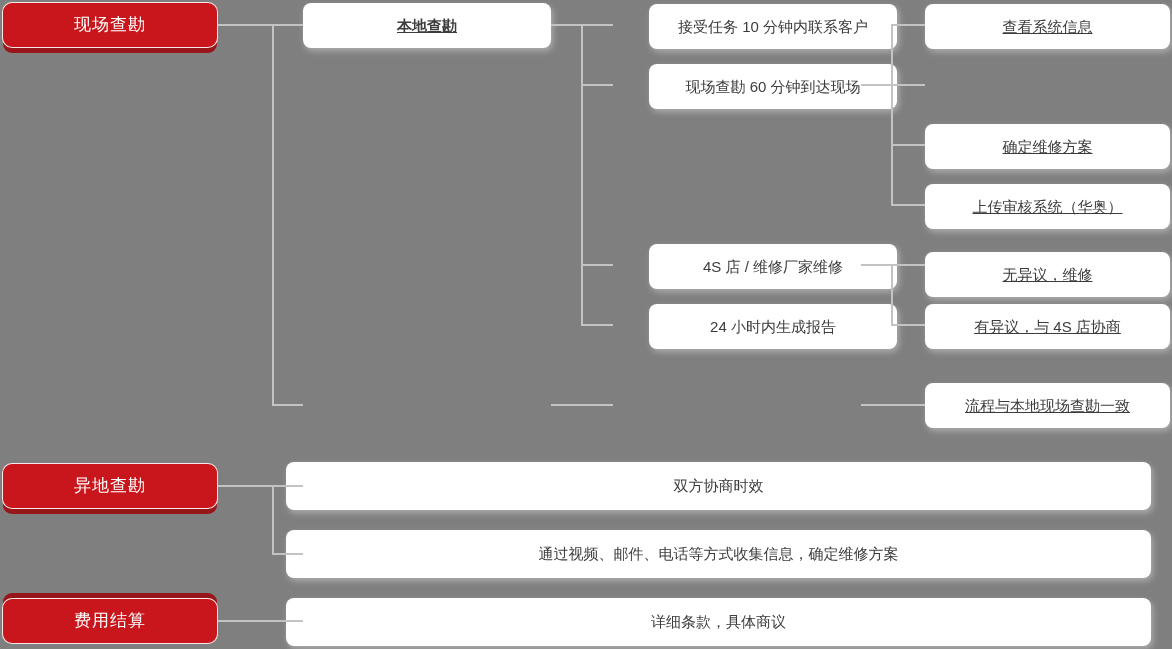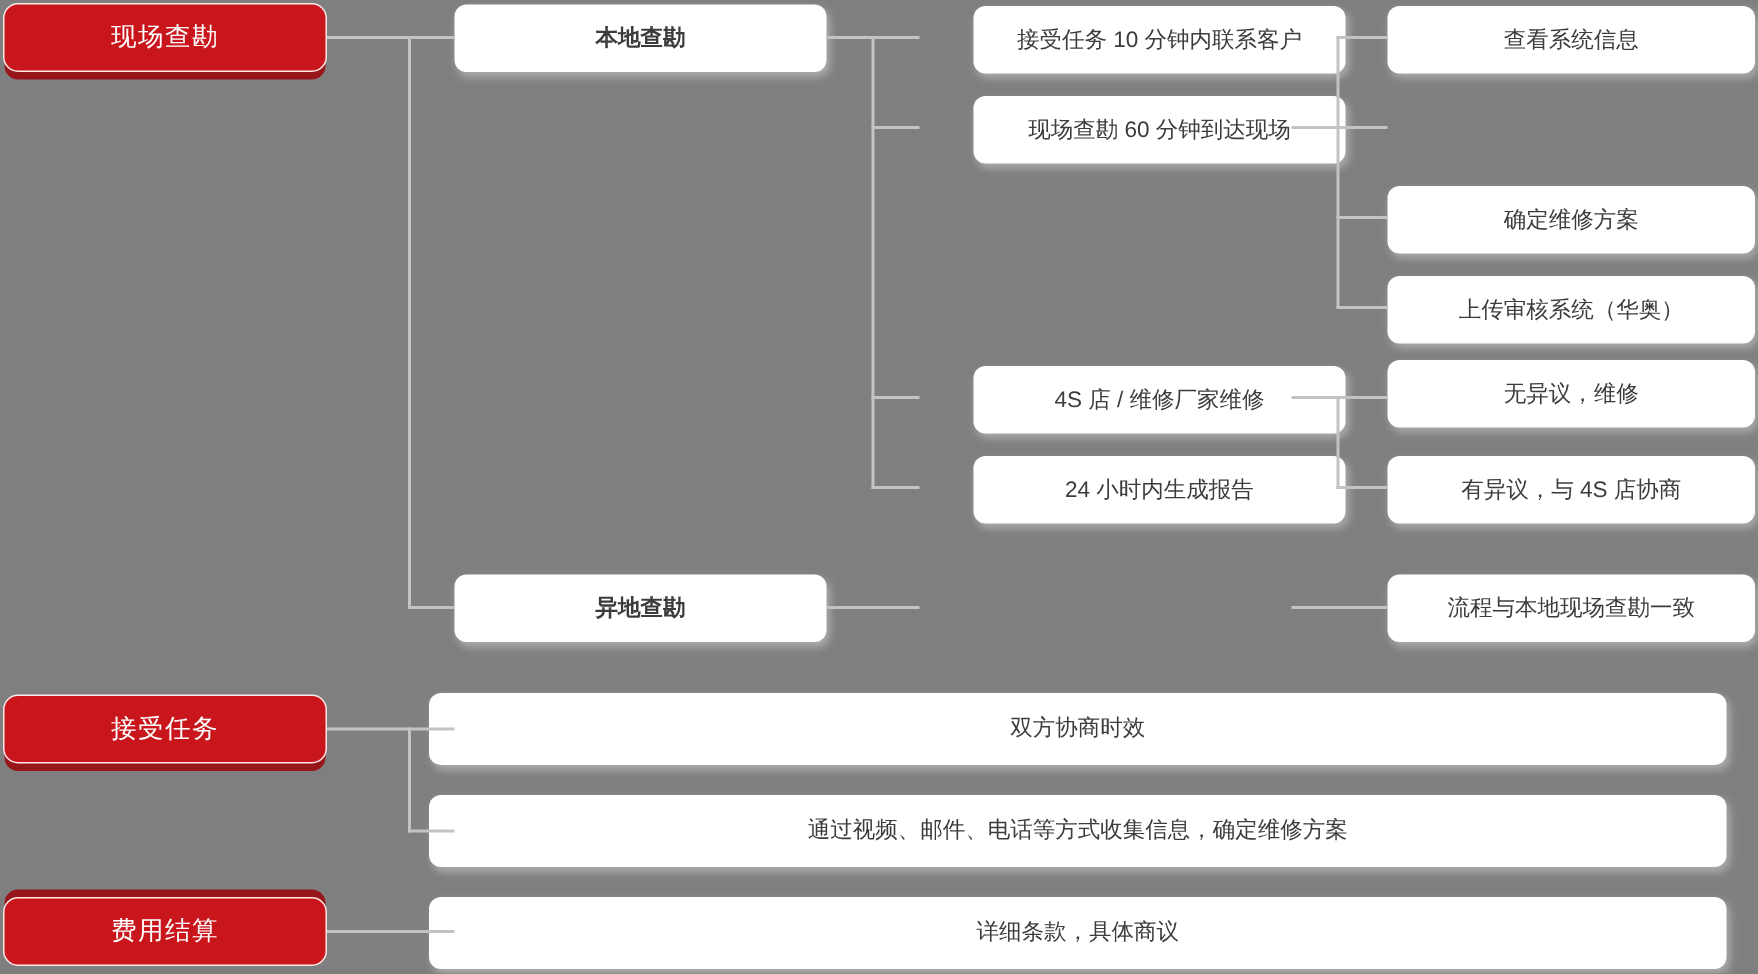--- a/index.html
+++ b/index.html
@@ -43,52 +43,51 @@
     background:var(--accent-red);
     color:var(--red-text);
     font-size:17px;
     letter-spacing:1px;
     border:1.5px solid rgba(255,255,255,0.9);
     border-radius:10px;
   }
   .node.red.shadow-down{box-shadow:0 6px 0 -1px var(--accent-red-dark);}
   .node.red.shadow-up{box-shadow:0 -6px 0 -1px var(--accent-red-dark);text-align:right;}
   .node.bold{font-weight:bold;}
-  .col1{left:303px;width:248px;height:45px;}
+  .col1{left:303px;width:248px;height:45px;text-decoration:underline;}
   .col2{left:613px;width:248px;height:45px;margin-left:36px;}
-  .col3{left:925px;width:245px;height:45px;}
+  .col3{left:925px;width:245px;height:45px;text-decoration:underline;}
   .wide{left:286px;width:865px;height:48px;font-family:Liberation Serif, serif;}
   .line{
     position:absolute;
     background:var(--connector);
   }
   .line.h{height:2px;}
   .line.v{width:2px;}
 </style>
 </head>
 <body>
 
 <div class="canvas">
 
   <div class="node red shadow-down" style="top:2px">现场查勘</div>
-  <div class="node red shadow-down" style="top:463px">接受任务</div>
+  <div class="node red shadow-down" style="top:463px">异地查勘</div>
   <div class="node red shadow-up" style="top:598px">费用结算</div>
 
   <div class="node col1 bold" style="top:3px">本地查勘</div>
-  <div class="node col1 bold" style="top:383px">异地查勘</div>
 
   <div class="node col2" style="top:4px">接受任务 10 分钟内联系客户</div>
   <div class="node col2" style="top:64px">现场查勘 60 分钟到达现场</div>
   <div class="node col2" style="top:244px">4S 店 / 维修厂家维修</div>
   <div class="node col2" style="top:304px">24 小时内生成报告</div>
 
   <div class="node col3" style="top:4px">查看系统信息</div>
   <div class="node col3" style="top:124px">确定维修方案</div>
   <div class="node col3" style="top:184px">上传审核系统（华奥）</div>
-  <div class="node col3" style="top:240px">无异议，维修</div>
+  <div class="node col3" style="top:252px">无异议，维修</div>
   <div class="node col3" style="top:304px">有异议，与 4S 店协商</div>
   <div class="node col3" style="top:383px">流程与本地现场查勘一致</div>
 
   <div class="node wide" style="top:462px">双方协商时效</div>
   <div class="node wide" style="top:530px">通过视频、邮件、电话等方式收集信息，确定维修方案</div>
   <div class="node wide" style="top:598px">详细条款，具体商议</div>
 
 <div class="line h" style="left: 218px; top: 24px; width: 85px;"></div>
     <div class="line v" style="left: 272px; top: 24px; height: 382px;"></div>
     <div class="line h" style="left: 272px; top: 404px; width: 31px;"></div>

